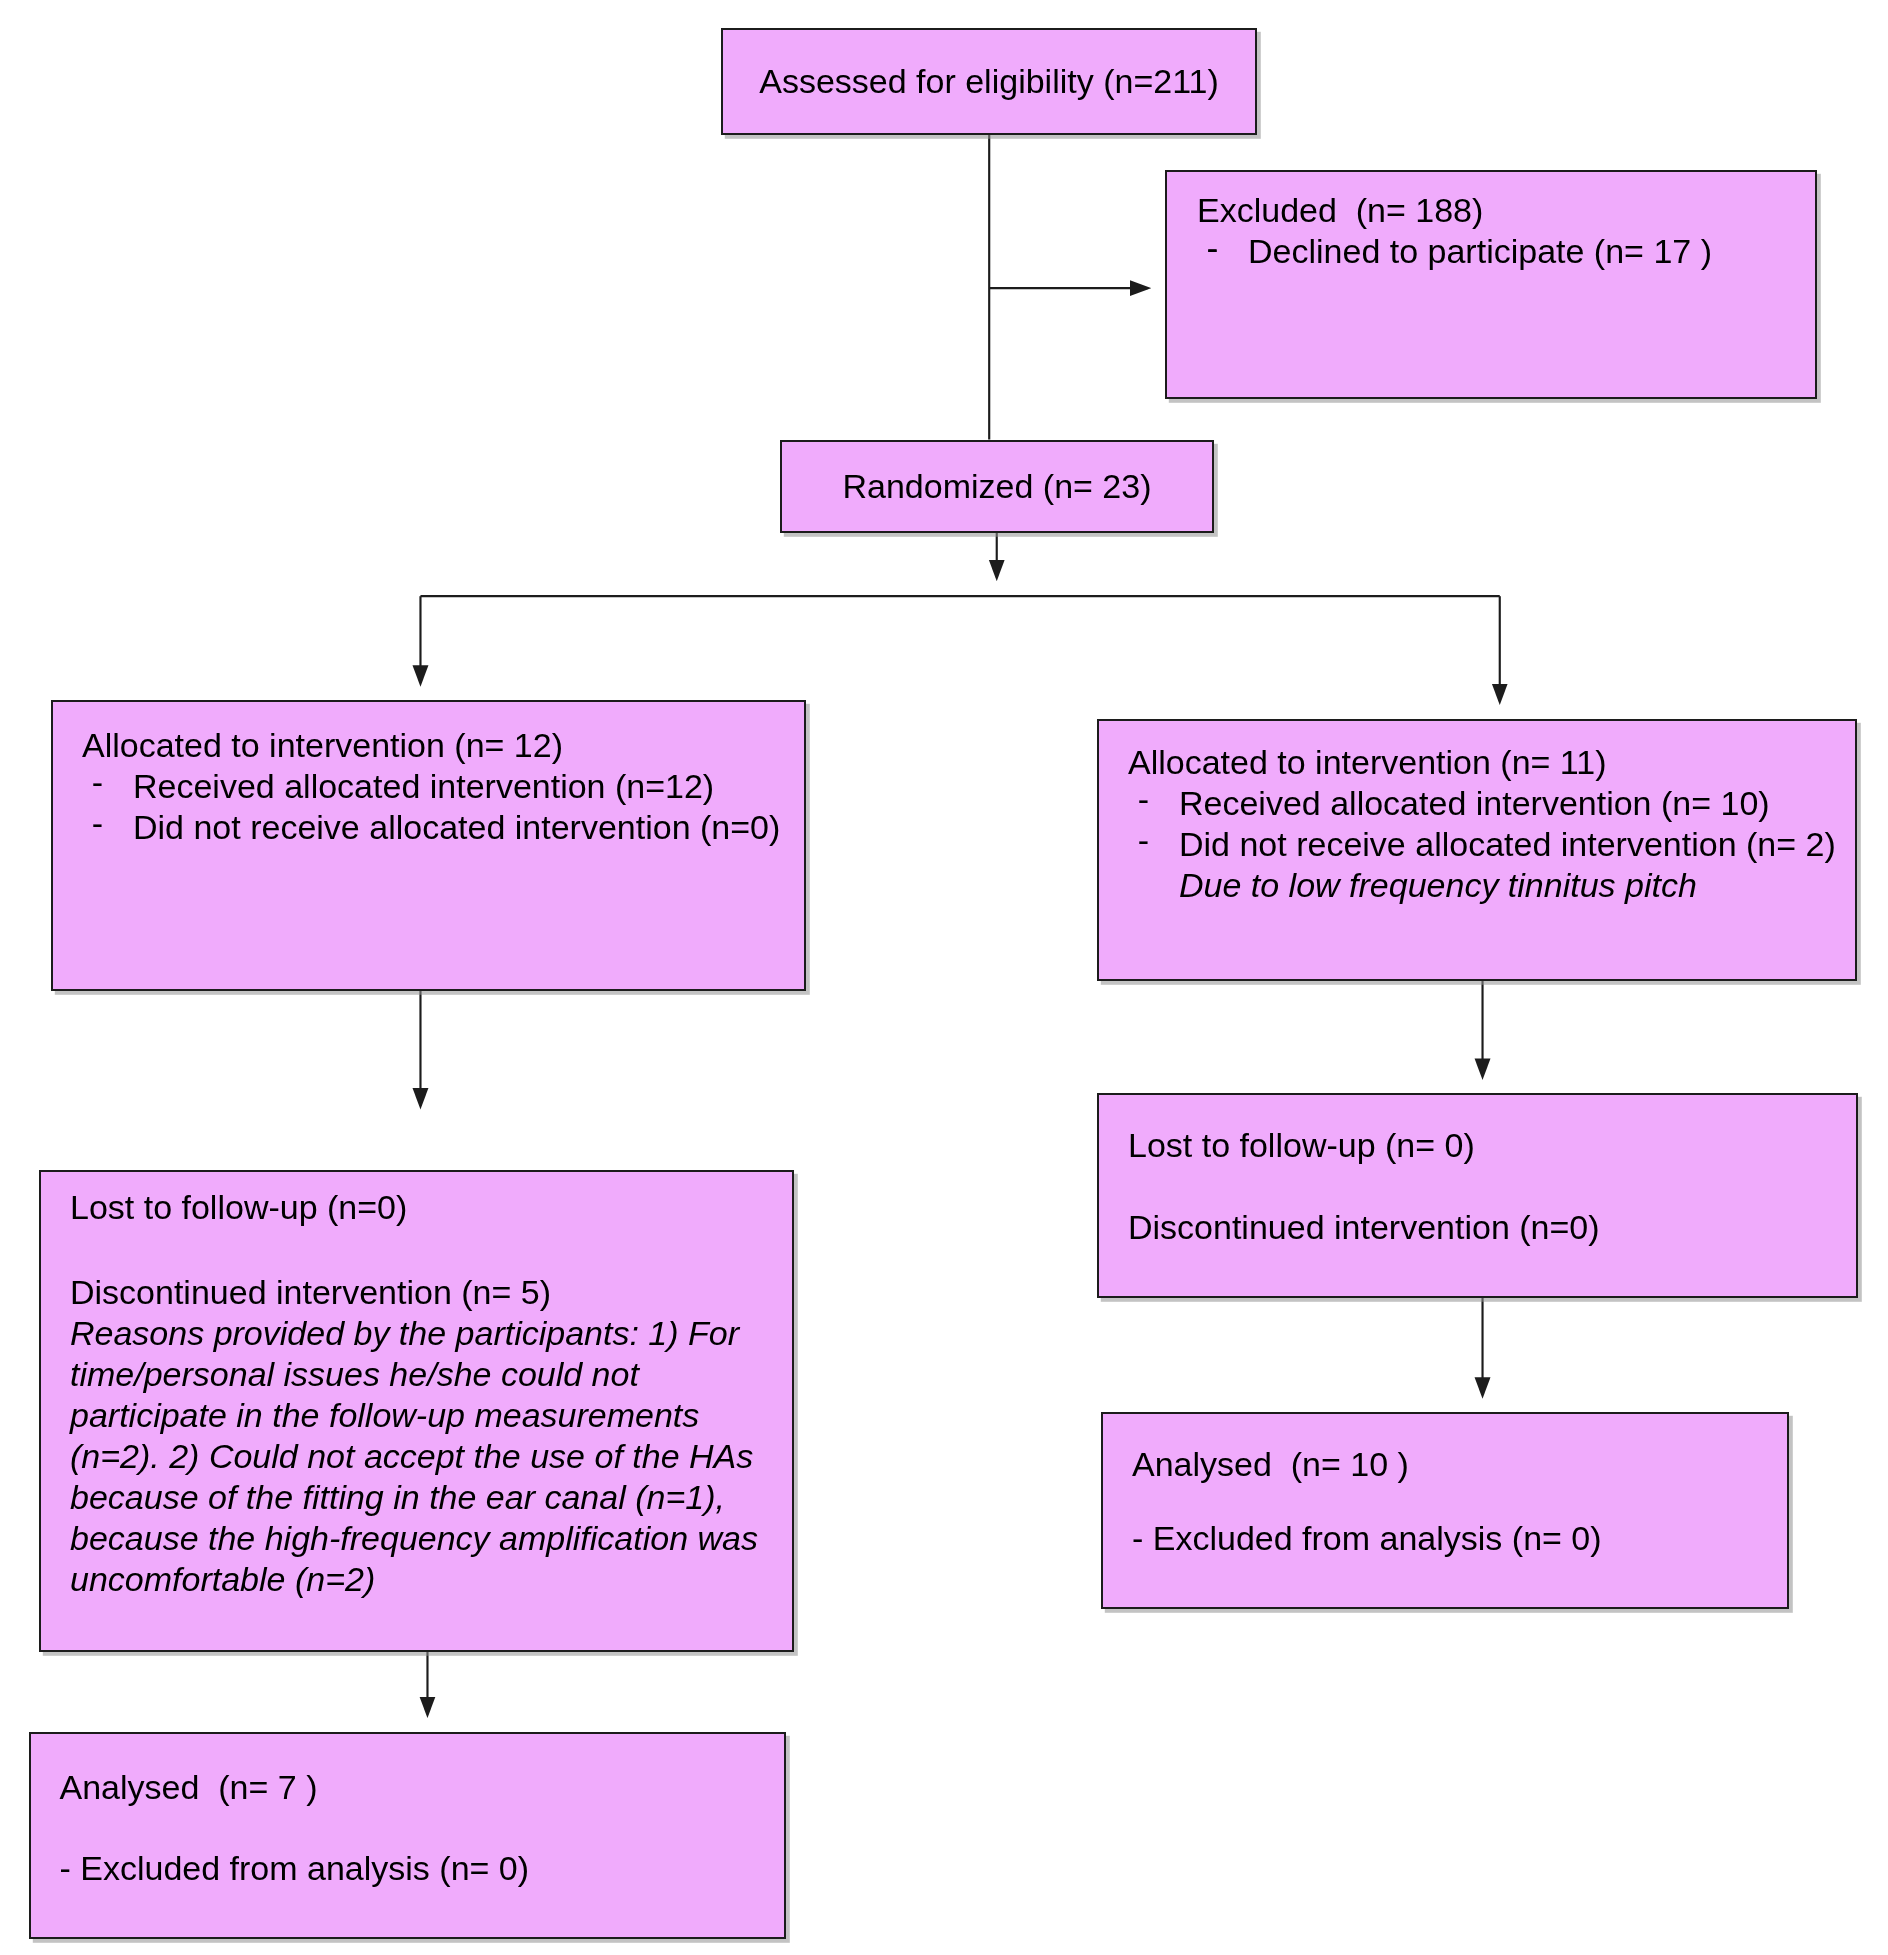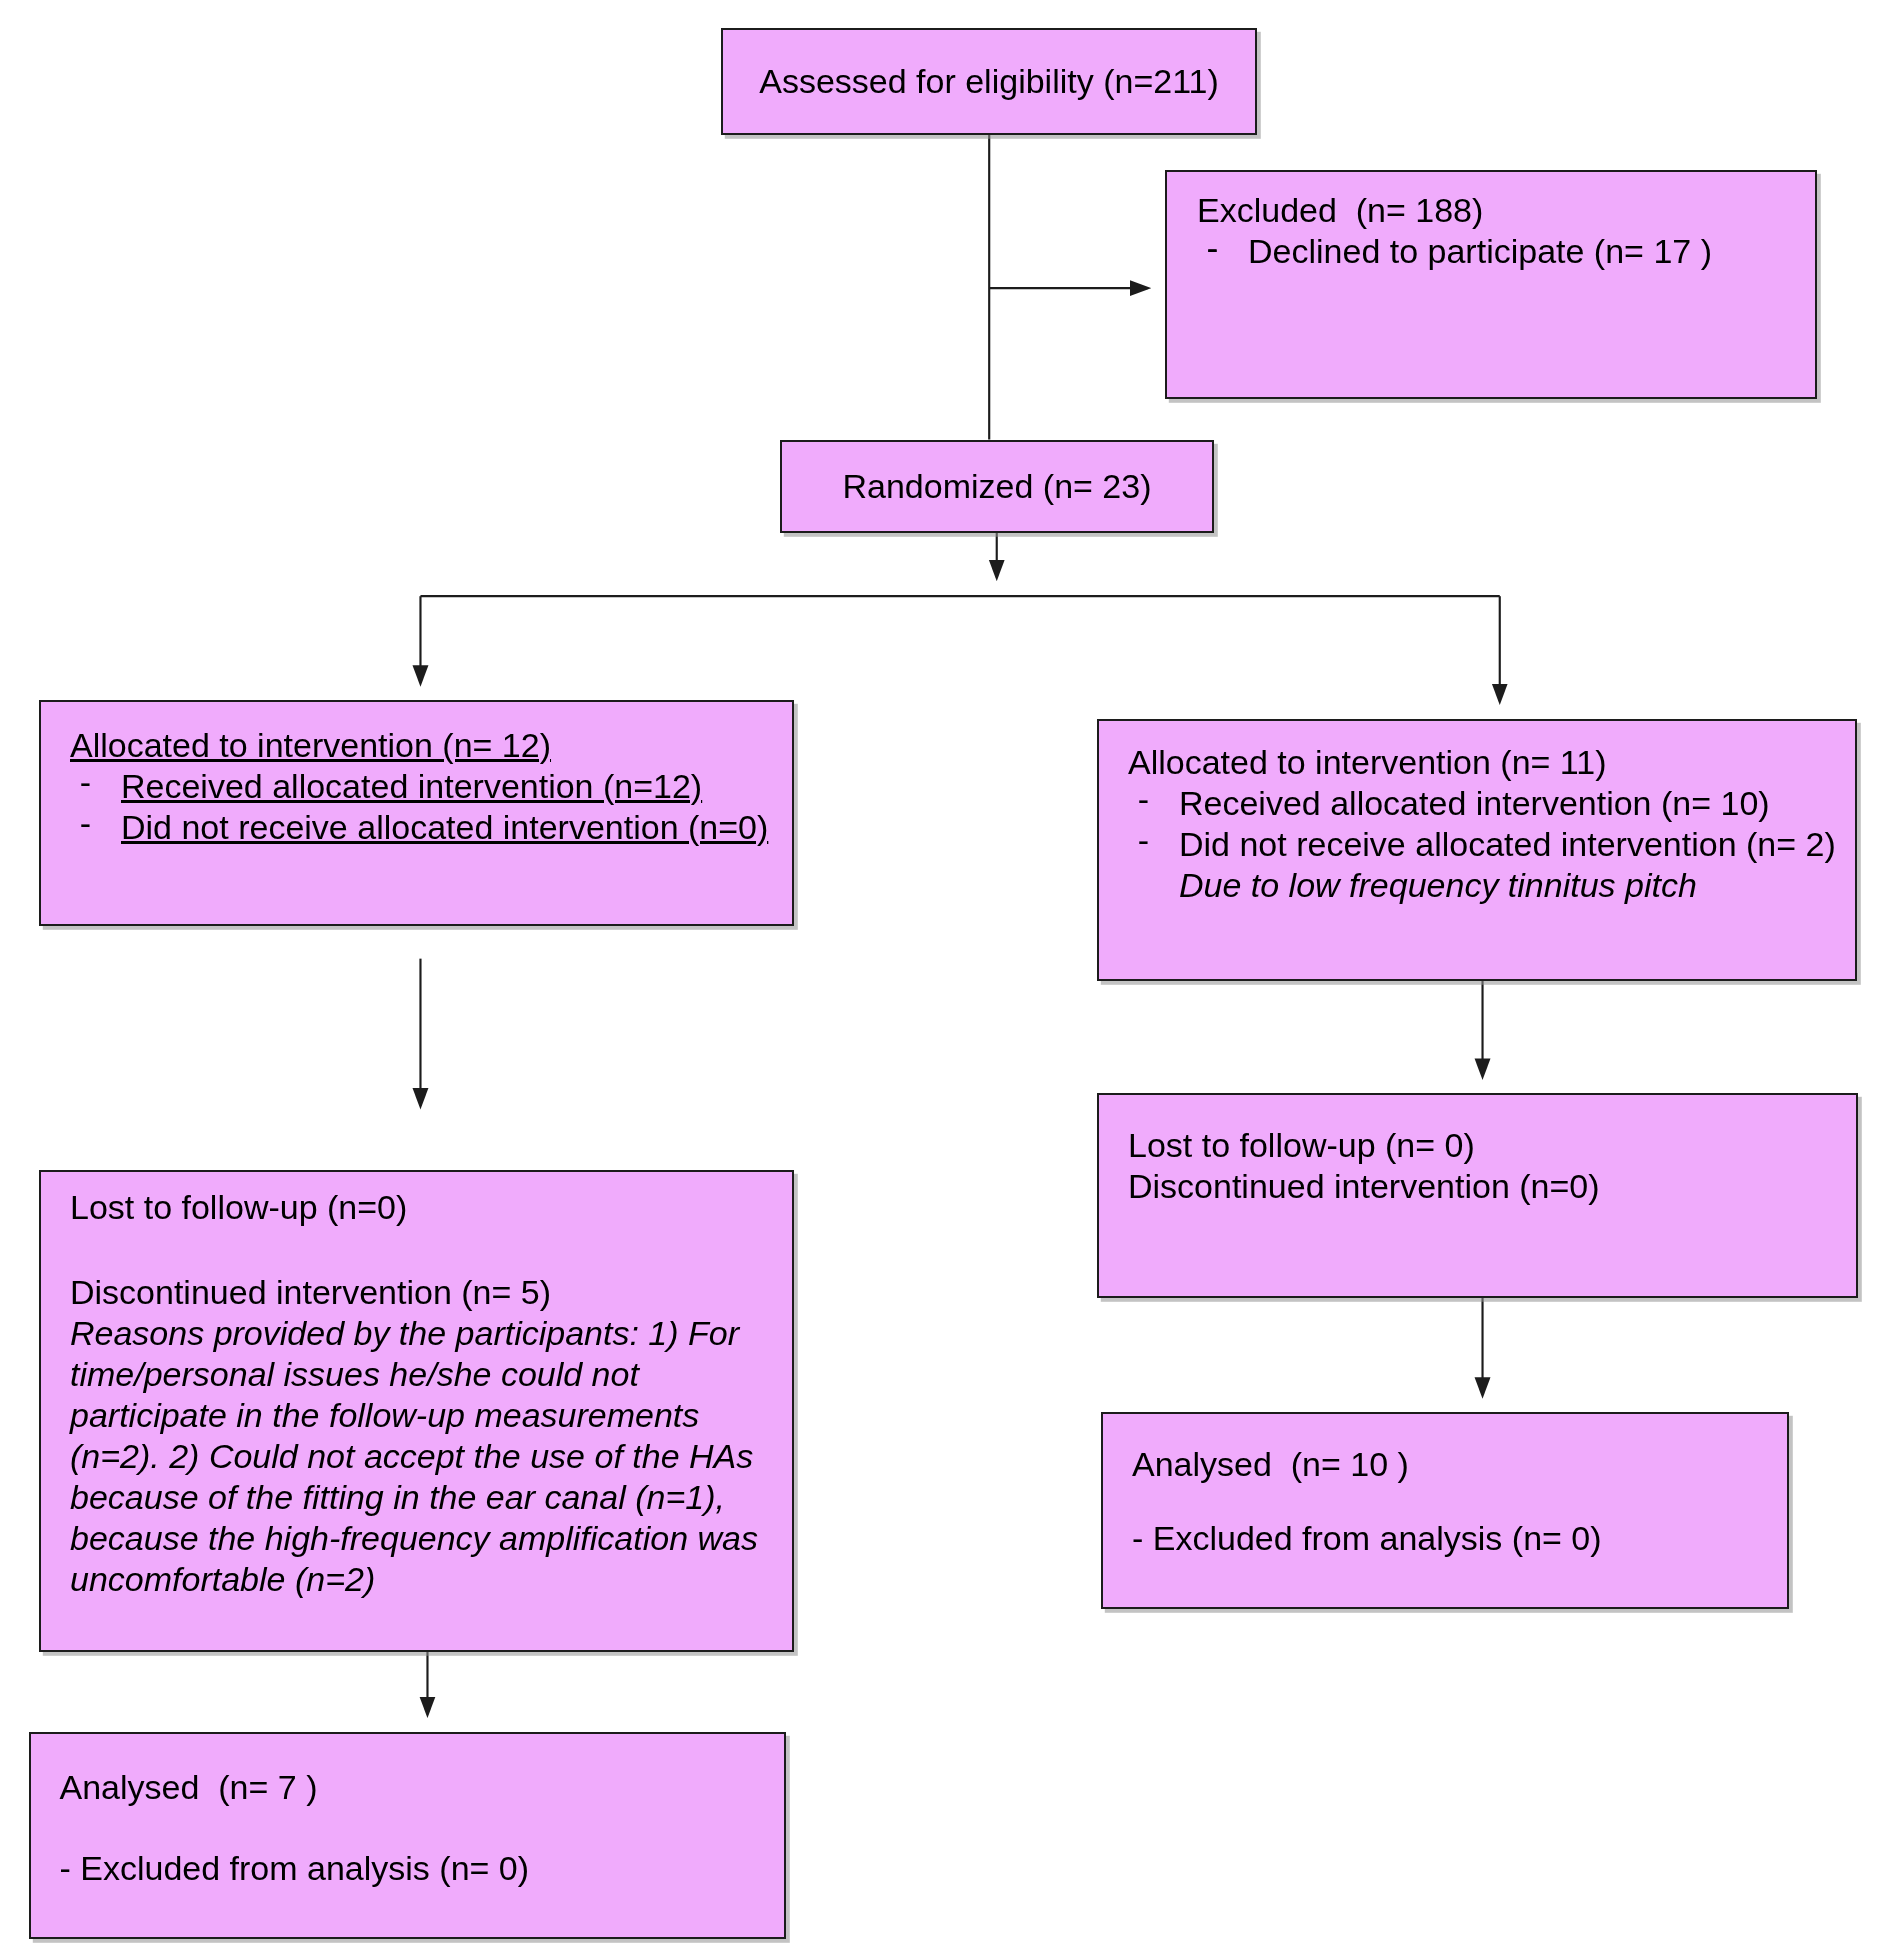--- a/index.html
+++ b/index.html
@@ -33,29 +33,29 @@
   ul.bullets li { position: relative; padding-left: 51px; }
   ul.bullets li .dash { position: absolute; left: 9.7px; top: -3.2px; }
   .note-italic { font-style: italic; }
   .reasons { font-style: italic; max-width: 696px; }
   #connectors { position: absolute; left: 0; top: 0; pointer-events: none; }
 
   
   #node-assessed      { left: 721px; top: 28px;   width: 536px;  height: 107px; }
   #node-excluded      { left: 1165px; top: 170px;  width: 652px; height: 229px; padding: 18.3px 21.5px 0 30px; }
   #node-randomized    { left: 780px; top: 440px;  width: 434px;  height: 93px; }
-  #node-alloc-left    { left: 39px;   top: 700px; width: 755px; height: 226px; padding: 22.6px 10.8px 0 29px; text-decoration: underline; }
+  #node-alloc-left    { left: 51px;   top: 700px; width: 755px; height: 291px; padding: 22.6px 10.8px 0 29px; }
   #node-alloc-right   { left: 1097px; top: 719px; width: 760px; height: 262px; padding: 20.5px 10.8px 0 29px; }
   #node-followup-left { left: 39px;   top: 1170px; width: 755px; height: 482px; padding: 15px 24px 0 29px; }
   #node-followup-right{ left: 1097px; top: 1093px; width: 761px; height: 205px; padding: 30px 21.5px 0 29px; }
   #node-analysed-right{ left: 1101px; top: 1412px; width: 688px; height: 197px; padding: 30px 21.5px 0 29px; }
   #node-analysed-left { left: 28.5px;   top: 1732px; width: 757px; height: 207px; padding: 33px 10px 0 29px; }
 
   #node-followup-left .line2  { margin-top: 44px; }
-  #node-followup-right .line2 { }
+  #node-followup-right .line2 { margin-top: 41px; }
   #node-analysed-right .line2 { margin-top: 33px; }
   #node-analysed-left .line2  { margin-top: 40px; }
   #node-excluded li { max-width: 544px; }
 </style>
 </head>
 <body>
 
 <div id="canvas">
 
   <svg id="connectors" width="1889" height="1955" viewBox="0 0 3506 3630">

